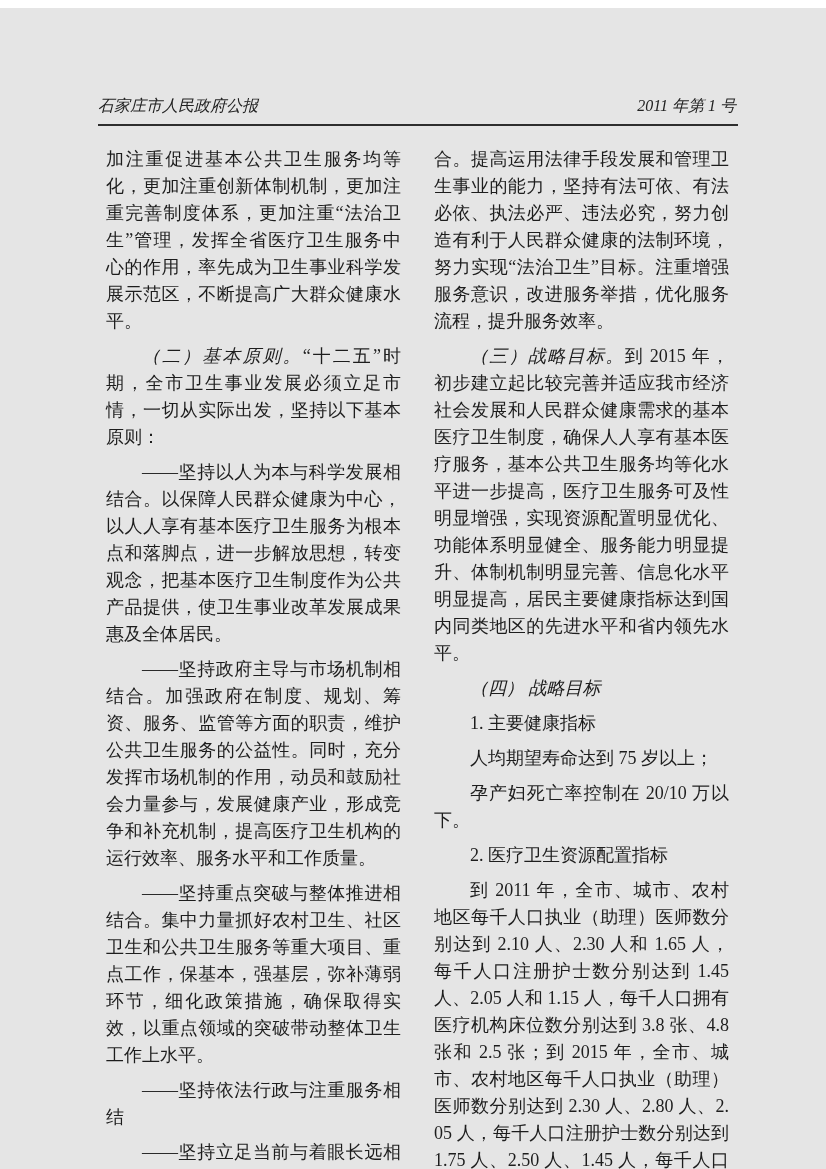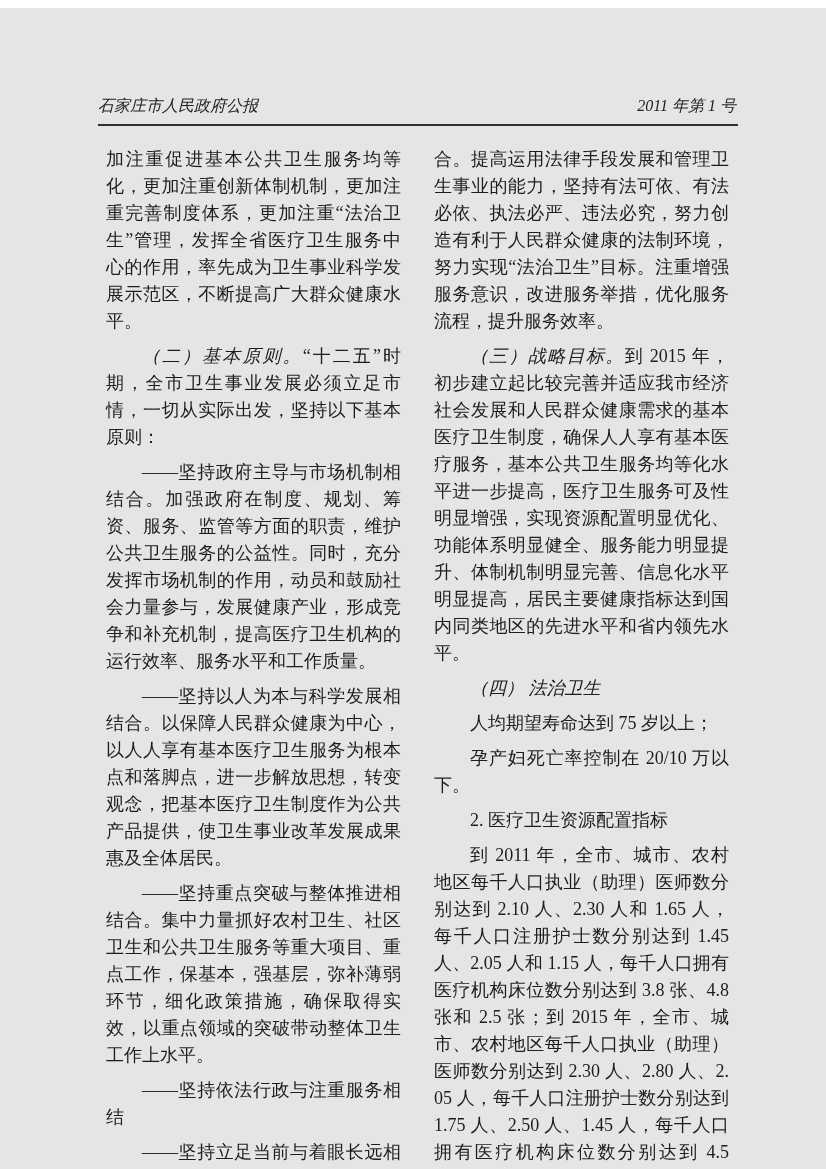--- a/index.html
+++ b/index.html
@@ -68,30 +68,31 @@
 <div class="page">
   <div class="header-row">
     <span>石家庄市人民政府公报</span>
     <span>2011 年第 1 号</span>
   </div>
   <div class="header-rule"></div>
   <div class="columns">
     <div class="col">
         <p class="para"><span class="song">加注重促进基本公共卫生服务均等化，更加注重创新体制机制，更加注重完善制度体系，更加注重“法治卫生”管理，发挥全省医疗卫生服务中心的作用，率先成为卫生事业科学发展示范区，不断提高广大群众健康水平。</span></p>
         <p class="para indent"><span class="kai">（二）基本原则。</span><span class="song">“十二五”时期，全市卫生事业发展必须立足市情，一切从实际出发，坚持以下基本原则：</span></p>
+        <p class="para indent"><span class="song">——坚持以人为本与科学发展相结合。以保障人民群众健康为中心，以人人享有基本医疗卫生服务为根本点和落脚点，进一步解放思想，转变观念，把基本医疗卫生制度作为公共产品提供，使卫生事业改革发展成果惠及全体居民。</span></p>
         <p class="para indent"><span class="song">——坚持政府主导与市场机制相结合。加强政府在制度、规划、筹资、服务、监管等方面的职责，维护公共卫生服务的公益性。同时，充分发挥市场机制的作用，动员和鼓励社会力量参与，发展健康产业，形成竞争和补充机制，提高医疗卫生机构的运行效率、服务水平和工作质量。</span></p>
-        <p class="para indent"><span class="song">——坚持以人为本与科学发展相结合。以保障人民群众健康为中心，以人人享有基本医疗卫生服务为根本点和落脚点，进一步解放思想，转变观念，把基本医疗卫生制度作为公共产品提供，使卫生事业改革发展成果惠及全体居民。</span></p>
         <p class="para indent"><span class="song">——坚持重点突破与整体推进相结合。集中力量抓好农村卫生、社区卫生和公共卫生服务等重大项目、重点工作，保基本，强基层，弥补薄弱环节，细化政策措施，确保取得实效，以重点领域的突破带动整体卫生工作上水平。</span></p>
         <p class="para indent"><span class="song">——坚持依法行政与注重服务相结</span></p>
         <p class="para indent"><span class="song">——坚持立足当前与着眼长远相结合。既着力解决好人民群众反映强烈的突出问题，又下大力研究完善体制机制，积极探索有效的实现途径，从根本上解决卫生事业发展中的深层次矛盾和问题，增强内在生机和发展活力。</span></p>
       </div>
     <div class="col">
         <p class="para"><span class="song">合。提高运用法律手段发展和管理卫生事业的能力，坚持有法可依、有法必依、执法必严、违法必究，努力创造有利于人民群众健康的法制环境，努力实现“法治卫生”目标。注重增强服务意识，改进服务举措，优化服务流程，提升服务效率。</span></p>
         <p class="para indent"><span class="kai">（三）战略目标。</span><span class="song">到 2015 年，初步建立起比较完善并适应我市经济社会发展和人民群众健康需求的基本医疗卫生制度，确保人人享有基本医疗服务，基本公共卫生服务均等化水平进一步提高，医疗卫生服务可及性明显增强，实现资源配置明显优化、功能体系明显健全、服务能力明显提升、体制机制明显完善、信息化水平明显提高，居民主要健康指标达到国内同类地区的先进水平和省内领先水平。</span></p>
-        <p class="para indent"><span class="kai">（四） 法治卫生</span></p>
+        <p class="para indent"><span class="kai">（四） 战略目标</span></p>
+        <p class="para indent"><span class="song">1. 主要健康指标</span></p>
         <p class="para indent"><span class="song">人均期望寿命达到 75 岁以上；</span></p>
         <p class="para indent"><span class="song">孕产妇死亡率控制在 20/10 万以下。</span></p>
         <p class="para indent"><span class="song">2. 医疗卫生资源配置指标</span></p>
         <p class="para indent"><span class="song">到 2011 年，全市、城市、农村地区每千人口执业（助理）医师数分别达到 2.10 人、2.30 人和 1.65 人，每千人口注册护士数分别达到 1.45 人、2.05 人和 1.15 人，每千人口拥有医疗机构床位数分别达到 3.8 张、4.8 张和 2.5 张；到 2015 年，全市、城市、农村地区每千人口执业（助理）医师数分别达到 2.30 人、2.80 人、2.05 人，每千人口注册护士数分别达到 1.75 人、2.50 人、1.45 人，每千人口拥有医疗机构床位数分别达到 4.5 张、5.9 张和 3.1 张。</span></p>
         <p class="para indent"><span class="song">3. 医疗保障指标</span></p>
         <p class="para indent"><span class="song">新型农村合作医疗参合率稳定在</span></p>
       </div>
   </div>
   <div class="footer">
     <span>— 20 —</span>

